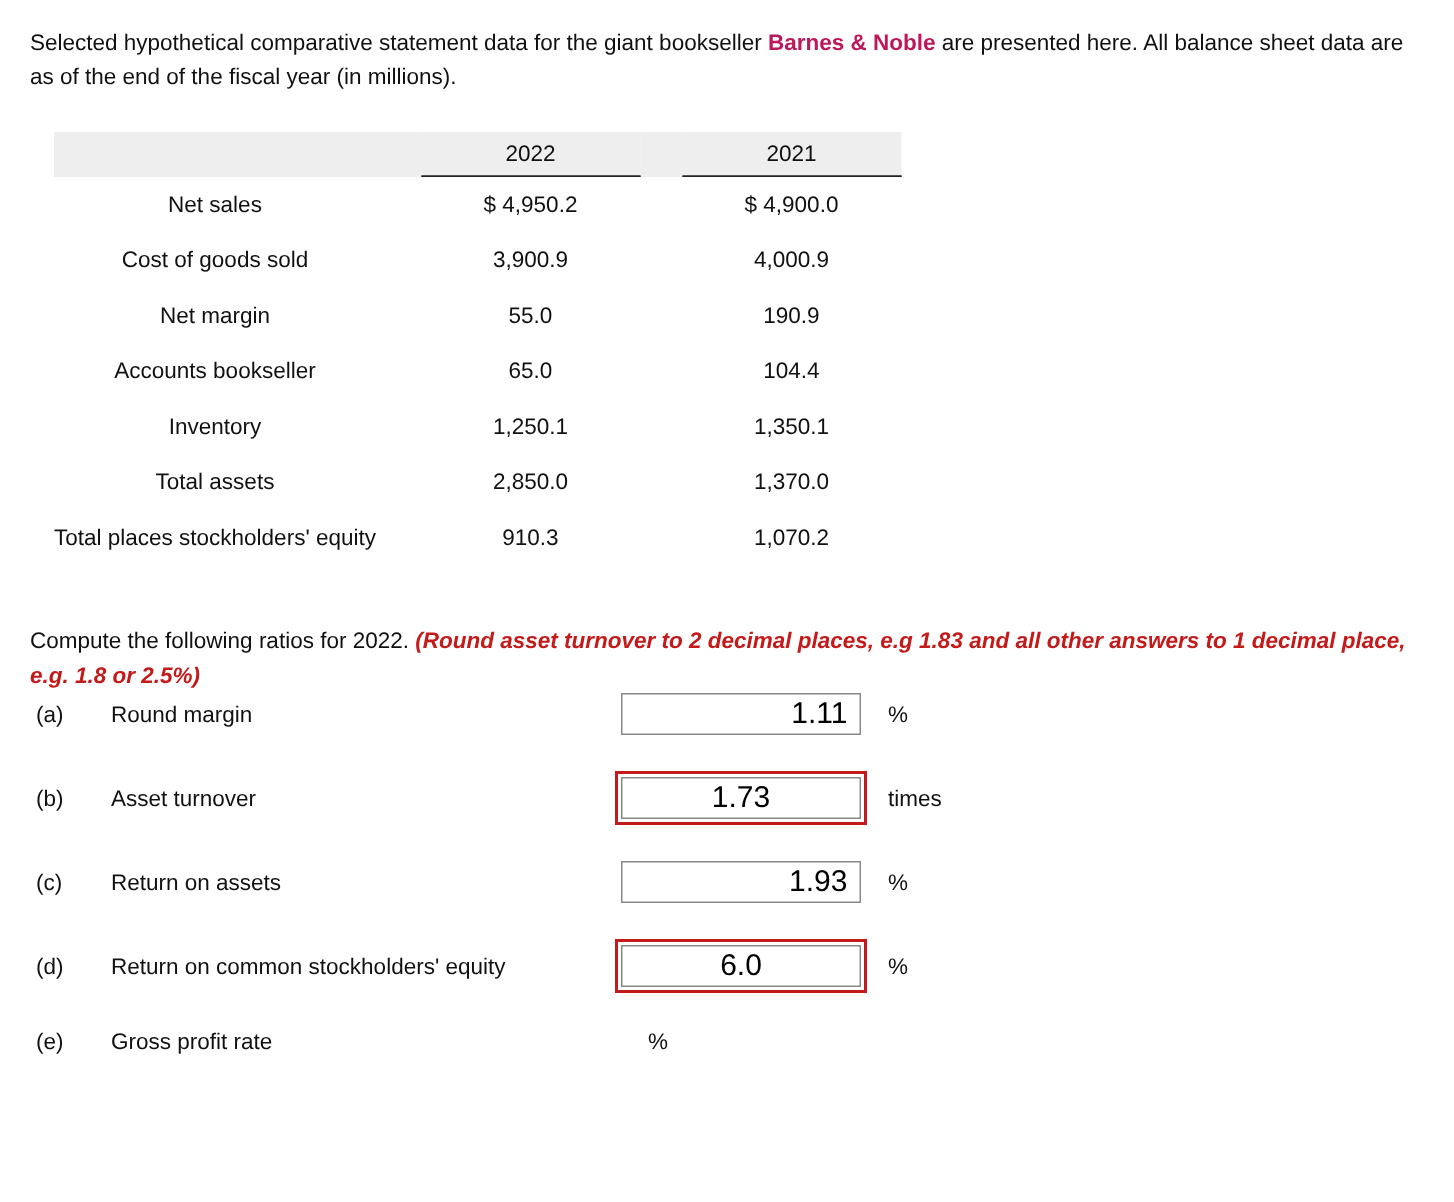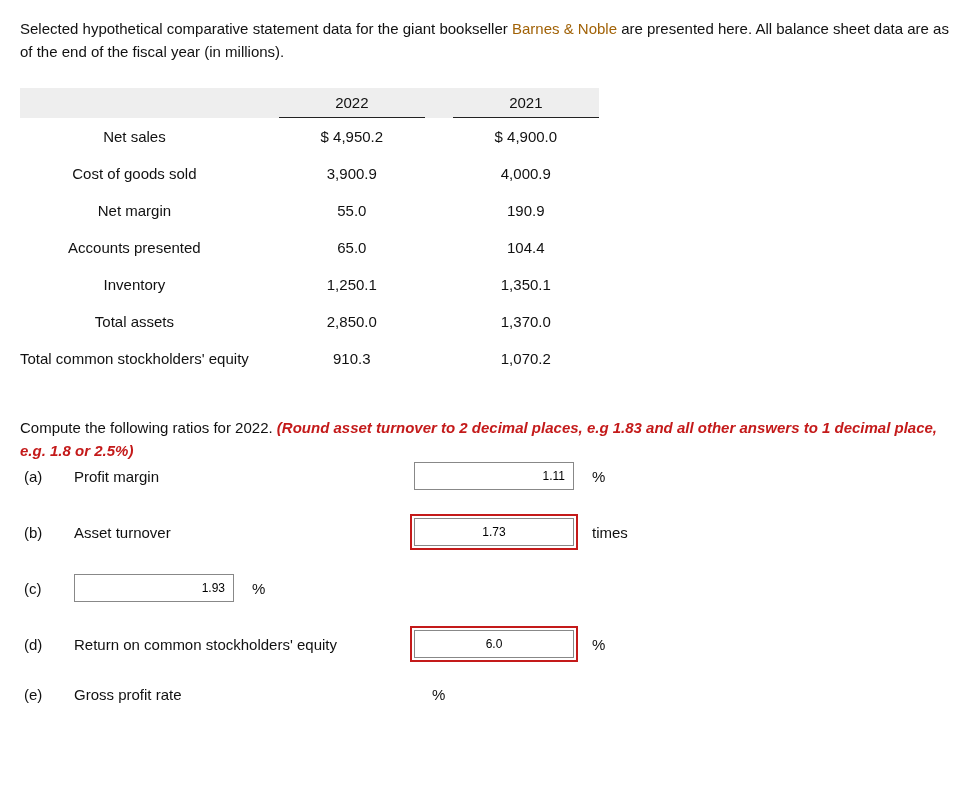--- a/index.html
+++ b/index.html
@@ -10,27 +10,28 @@
     padding: 18px 20px;
     background: #fff;
     width: 969px;
     box-sizing: border-box;
   }
   .intro {
     line-height: 1.5;
     margin-bottom: 25px;
   }
   .brand {
-    color: #a16207;
-    font-weight: normal;
+    color: #be185d;
+    font-weight: bold;
     margin-top: 26px;
   }
   .data-table {
     border-collapse: collapse;
     margin-bottom: 40px;
+    margin-left: 16px;
   }
   .data-table th, .data-table td {
     padding: 10px 14px;
     text-align: center;
     font-weight: normal;
   }
   .data-table td.label {
     text-align: center;
     padding-left: 0;
     padding-right: 30px;
@@ -74,21 +75,21 @@
   .ratio-label {
     width: 340px;
   }
   .ans-box {
     width: 160px;
     height: 28px;
     border: 1px solid #888;
     box-sizing: border-box;
     text-align: right;
     padding: 0 8px;
-    font-size: 12px;
+    font-size: 20px;
     line-height: 26px;
     font-family: inherit;
   }
   .ans-box.dbl {
     outline: 2px solid #c41a1a;
     outline-offset: 2px;
     text-align: center;
   }
   .unit {
     margin-left: 18px;
@@ -123,65 +124,66 @@
         <td></td>
         <td class="col-val">4,000.9</td>
       </tr>
       <tr>
         <td class="label">Net margin</td>
         <td class="col-val">55.0</td>
         <td></td>
         <td class="col-val">190.9</td>
       </tr>
       <tr>
-        <td class="label">Accounts presented</td>
+        <td class="label">Accounts bookseller</td>
         <td class="col-val">65.0</td>
         <td></td>
         <td class="col-val">104.4</td>
       </tr>
       <tr>
         <td class="label">Inventory</td>
         <td class="col-val">1,250.1</td>
         <td></td>
         <td class="col-val">1,350.1</td>
       </tr>
       <tr>
         <td class="label">Total assets</td>
         <td class="col-val">2,850.0</td>
         <td></td>
         <td class="col-val">1,370.0</td>
       </tr>
       <tr>
-        <td class="label">Total common stockholders' equity</td>
+        <td class="label">Total places stockholders' equity</td>
         <td class="col-val">910.3</td>
         <td></td>
         <td class="col-val">1,070.2</td>
       </tr>
     </tbody>
 </table>
 
 <div class="instr">
   <span>Compute the following ratios for 2022. </span><span class="red-ital">(Round asset turnover to 2 decimal places, e.g 1.83 and all other answers to 1 decimal place, e.g. 1.8 or 2.5%)</span>
 </div>
 
 <div class="ratios" id="ratios">
     <div class="ratio-row">
       <div class="ratio-id">(a)</div>
-      <div class="ratio-label">Profit margin</div>
+      <div class="ratio-label">Round margin</div>
       <input type="text" class="ans-box" value="1.11" style="">
       <div class="unit">%</div>
     </div>
     <div class="ratio-row">
       <div class="ratio-id">(b)</div>
       <div class="ratio-label">Asset turnover</div>
       <input type="text" class="ans-box dbl" value="1.73" style="">
       <div class="unit">times</div>
     </div>
     <div class="ratio-row">
       <div class="ratio-id">(c)</div>
+      <div class="ratio-label">Return on assets</div>
       <input type="text" class="ans-box" value="1.93" style="">
       <div class="unit">%</div>
     </div>
     <div class="ratio-row">
       <div class="ratio-id">(d)</div>
       <div class="ratio-label">Return on common stockholders' equity</div>
       <input type="text" class="ans-box dbl" value="6.0" style="">
       <div class="unit">%</div>
     </div>
     <div class="ratio-row">

